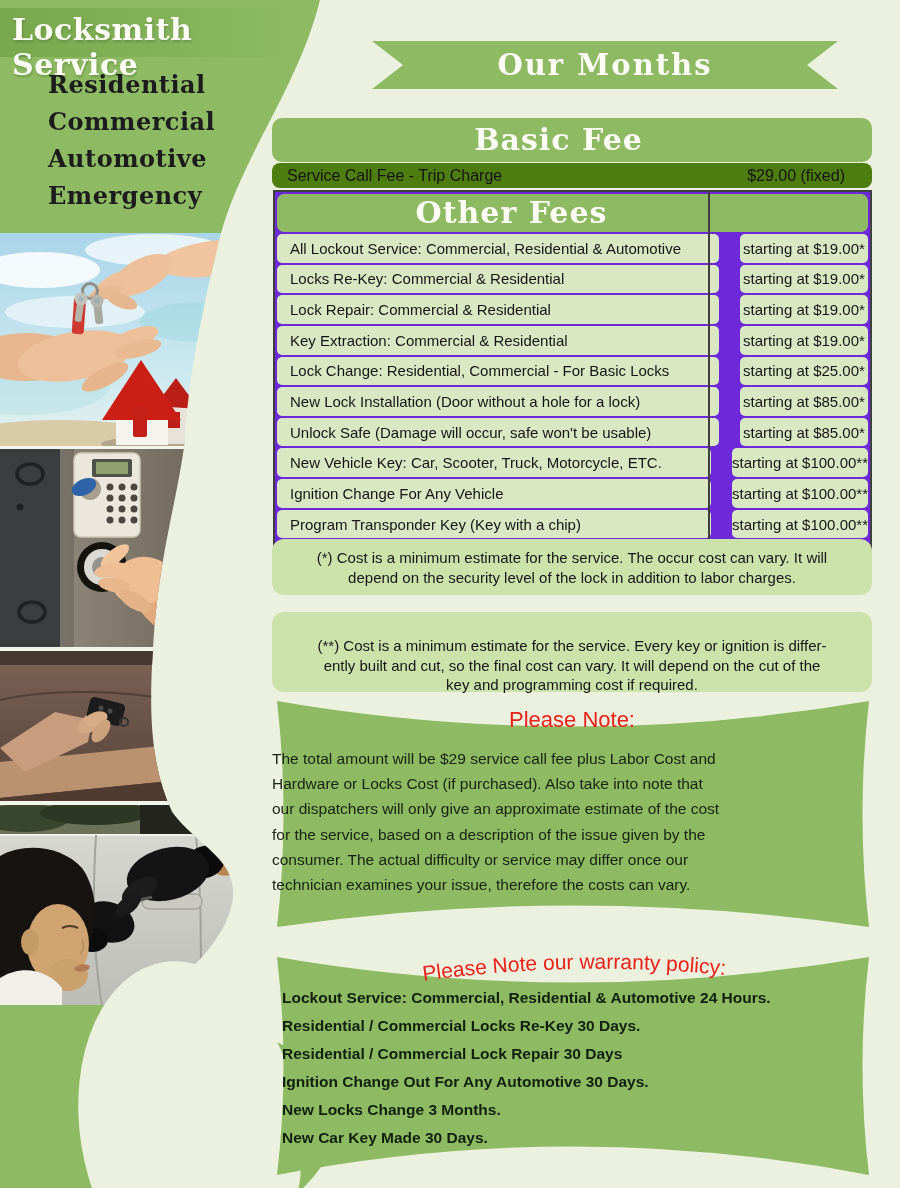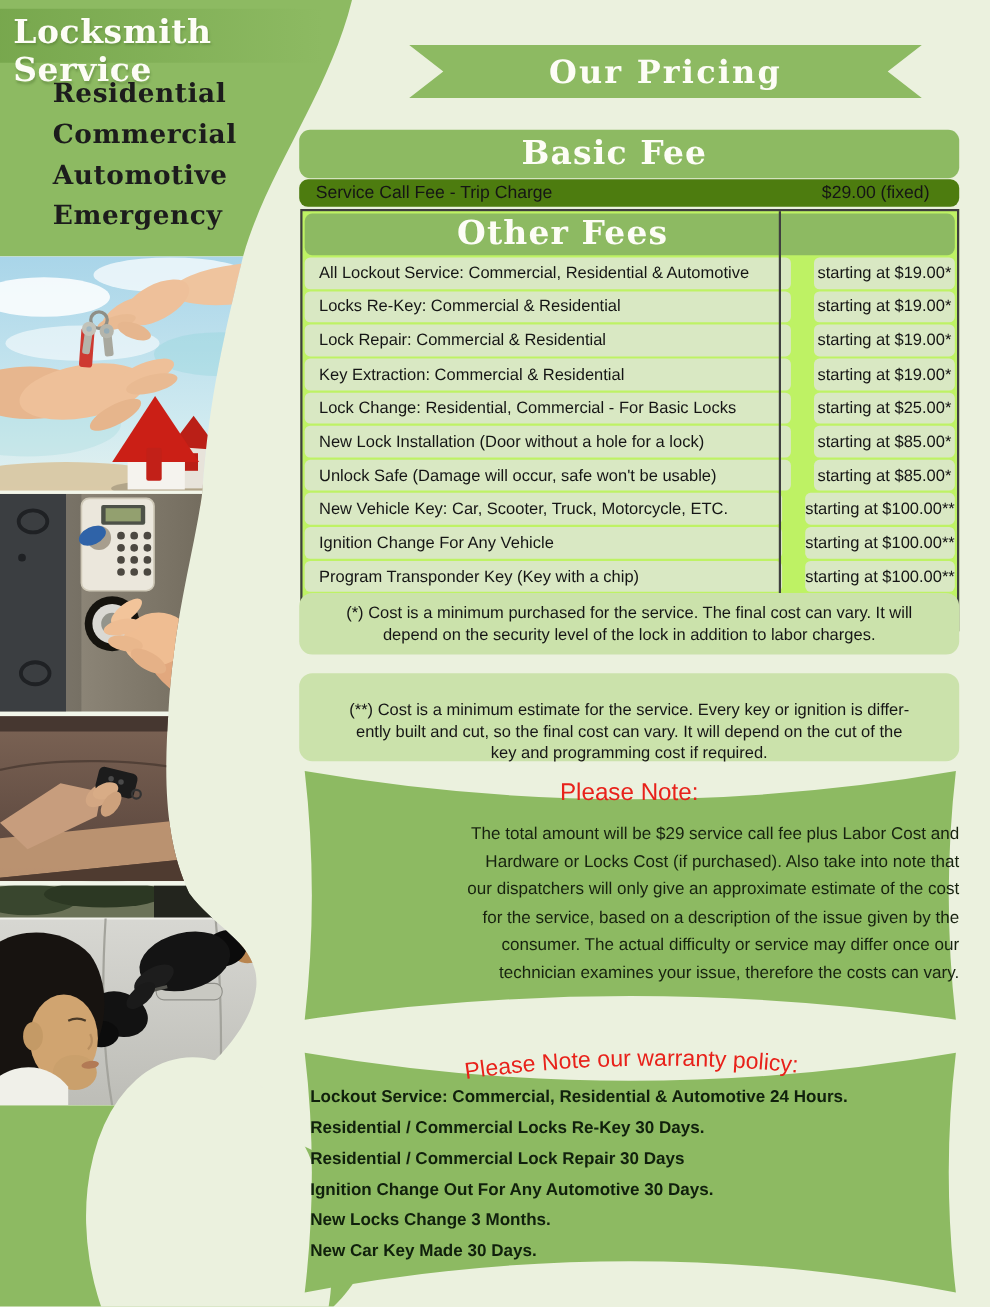--- a/index.html
+++ b/index.html
@@ -18,42 +18,42 @@
 
   .basic-bar{position:absolute;left:272px;top:118px;width:600px;height:44px;background:#8dba62;
     border-radius:10px;}
   .basic-bar .t{display:block;text-align:center;line-height:44px;font-size:30px;color:#fdfdf6;
     letter-spacing:1px;padding-right:27px;}
   .basic-row{position:absolute;left:272px;top:163px;width:600px;height:25px;background:#4d7c0f;
     border-radius:8px;display:flex;align-items:center;justify-content:space-between;
     padding:0 27px 0 15px;box-sizing:border-box;font-size:16px;color:#151515;}
 
   .fees-table{position:absolute;left:273px;top:190px;width:599px;height:384px;border:2px solid #3f3f3f;
-    background:#bef264;box-sizing:border-box;}
+    background:#6d28d9;box-sizing:border-box;}
   .fees-head{position:absolute;left:2px;top:2px;right:2px;height:38px;background:#8dba62;border-radius:7px;}
   .fees-head .t{display:block;text-align:center;line-height:38px;font-size:30px;color:#fdfdf6;
     letter-spacing:1px;padding-right:122px;}
   .fees-rows{position:absolute;left:2px;right:2px;top:42px;bottom:3px;display:flex;
     flex-direction:column;gap:2px;}
   .fees-row{flex:1;display:flex;gap:21px;}
   .cell-s{width:429px;background:#d9e8c3;border-radius:5px;display:flex;align-items:center;
     padding-left:13px;font-size:15px;color:#151515;white-space:nowrap;}
   .cell-p{flex:1;background:#d9e8c3;border-radius:5px;display:flex;align-items:center;
     justify-content:center;font-size:15px;color:#151515;white-space:nowrap;}
   .fees-divider{position:absolute;left:433px;top:0;bottom:0;width:2px;background:#3f3f3f;}
 
   .notebox{position:absolute;left:272px;width:600px;background:#cbe2ab;border-radius:12px;
     text-align:center;color:#161616;font-size:15px;}
   .notebox .ln{line-height:19.5px;white-space:nowrap;}
   #note1{top:539px;height:56px;padding-top:9px;box-sizing:border-box;}
   #note2{top:612px;height:80px;padding-top:24px;box-sizing:border-box;}
 
   .pn-title{position:absolute;left:272px;top:707px;width:600px;text-align:center;
     font-size:22px;color:#e8211a;}
-  .pn-body{position:absolute;left:272px;top:746px;width:600px;text-align:right;
+  .pn-body{position:absolute;left:272px;top:746px;width:600px;text-align:left;
     font-size:15.5px;color:#17220f;}
   .pn-body .ln{line-height:25.2px;white-space:nowrap;}
 
   .wr-arc{position:absolute;left:272px;top:938px;width:600px;height:64px;}
   .wr-body{position:absolute;left:282px;top:984px;width:580px;
     font-size:15.5px;font-weight:700;color:#10200c;}
   .wr-body .ln{line-height:28px;white-space:nowrap;}
 </style>
 </head>
 <body>
@@ -228,21 +228,21 @@
 
     <path d="M277,957 Q573,1008 869,957 Q856,1066 869,1175 Q573,1118 277,1175 Q290,1066 277,957 Z" fill="#8dba62"></path>
   </svg>
 
   <div class="sidebar-title disp">Locksmith Service</div>
   <div class="sidebar-item disp" style="top:70px">Residential</div>
   <div class="sidebar-item disp" style="top:107px">Commercial</div>
   <div class="sidebar-item disp" style="top:144px">Automotive</div>
   <div class="sidebar-item disp" style="top:181px">Emergency</div>
 
-  <div class="ribbon-title disp">Our Pricing</div>
+  <div class="ribbon-title disp">Our Months</div>
 
   <div class="basic-bar">
     <span class="t disp">Basic Fee</span>
   </div>
   <div class="basic-row">
     <span>Service Call Fee - Trip Charge</span>
     <span>$29.00 (fixed)</span>
   </div>
 
   <div class="fees-table">
@@ -292,21 +292,21 @@
       </div>
       <div class="fees-row">
         <div class="cell-s">Key Extraction: Automotive</div>
         <div class="cell-p">starting at $100.00**</div>
       </div>
     </div>
     <div class="fees-divider"></div>
   </div>
 
   <div class="notebox" id="note1">
-    <div class="ln">(*) Cost is a minimum purchased for the service. The final cost can vary. It will</div>
+    <div class="ln">(*) Cost is a minimum estimate for the service. The occur cost can vary. It will</div>
     <div class="ln">depend on the security level of the lock in addition to labor charges.</div>
   </div>
   <div class="notebox" id="note2">
     <div class="ln">(**) Cost is a minimum estimate for the service. Every key or ignition is differ-</div>
     <div class="ln">ently built and cut, so the final cost can vary. It will depend on the cut of the</div>
     <div class="ln">key and programming cost if required.</div>
   </div>
 
   <div class="pn-title">Please Note:</div>
   <div class="pn-body">

